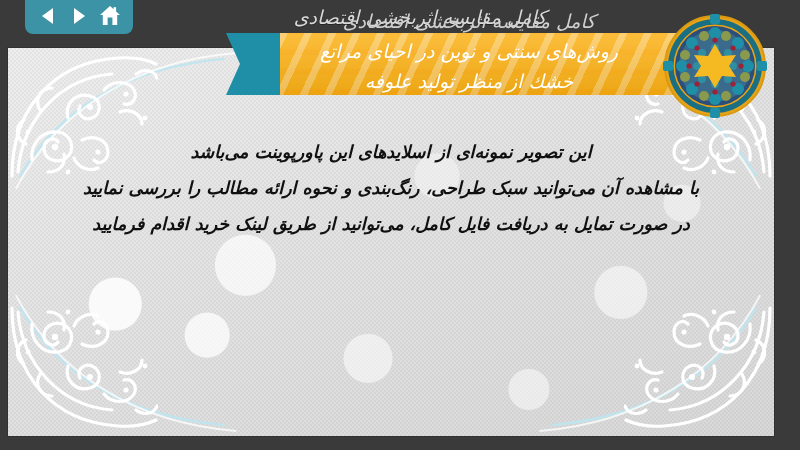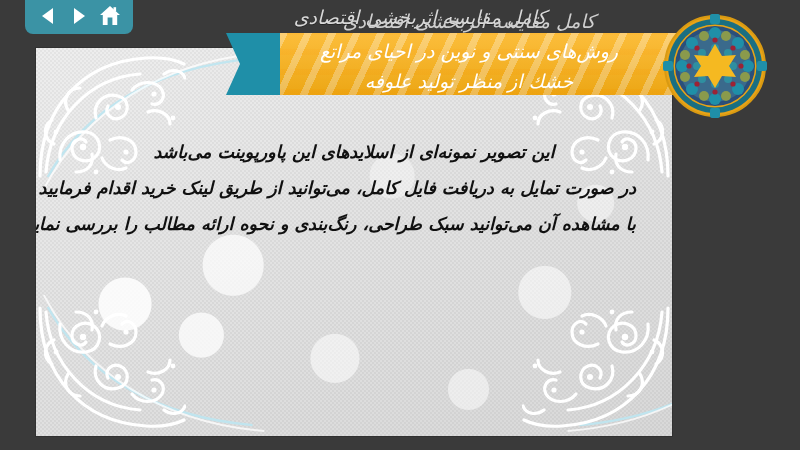--- a/index.html
+++ b/index.html
@@ -94,22 +94,22 @@
 
   
   .medallion{
     position:absolute; right:33px; top:14px;
     width:104px; height:104px;
     z-index:30;
   }
 
   
   .card{
-    position:absolute; left:36px; top:48px;
-    width:636px; height:388px;
+    position:absolute; left:8px; top:48px;
+    width:766px; height:388px;
     background:#179cbd;
     z-index:15;
     box-shadow:0 0 0 1px rgba(0,0,0,.15);
   }
   .card-inner{
     position:absolute; inset:0;
     overflow:hidden;
   }
   
   .panel{
@@ -294,22 +294,22 @@
           <circle cx="118" cy="46" r="2.6"></circle>
             <circle cx="90" cy="104" r="2.6"></circle>
           <circle cx="20" cy="84" r="2.4"></circle>
             <circle cx="60" cy="124" r="2.4"></circle>
           <circle cx="137" cy="70" r="2.4"></circle>
         </g>
       </svg>
 
       <div class="body-text">
         <span class="ln">این تصویر نمونه‌ای از اسلایدهای این پاورپوینت می‌باشد</span>
+        <span class="ln">با مشاهده آن می‌توانید سبک طراحی، رنگ‌بندی و نحوه ارائه مطالب را بررسی نمایید</span>
         <span class="ln">در صورت تمایل به دریافت فایل کامل، می‌توانید از طریق لینک خرید اقدام فرمایید</span>
-        <span class="ln">با مشاهده آن می‌توانید سبک طراحی، رنگ‌بندی و نحوه ارائه مطالب را بررسی نمایید</span>
       </div>
 
     </div>
   </div>
 
   <svg class="medallion" viewBox="0 0 104 104">
     <circle cx="52" cy="52" r="50" fill="#e8a317"></circle>
     <circle cx="52" cy="52" r="47" fill="#1a6f82"></circle>
     <circle cx="52" cy="52" r="43" fill="#e8a317"></circle>
     <circle cx="52" cy="52" r="40" fill="#2b4f7a"></circle>

